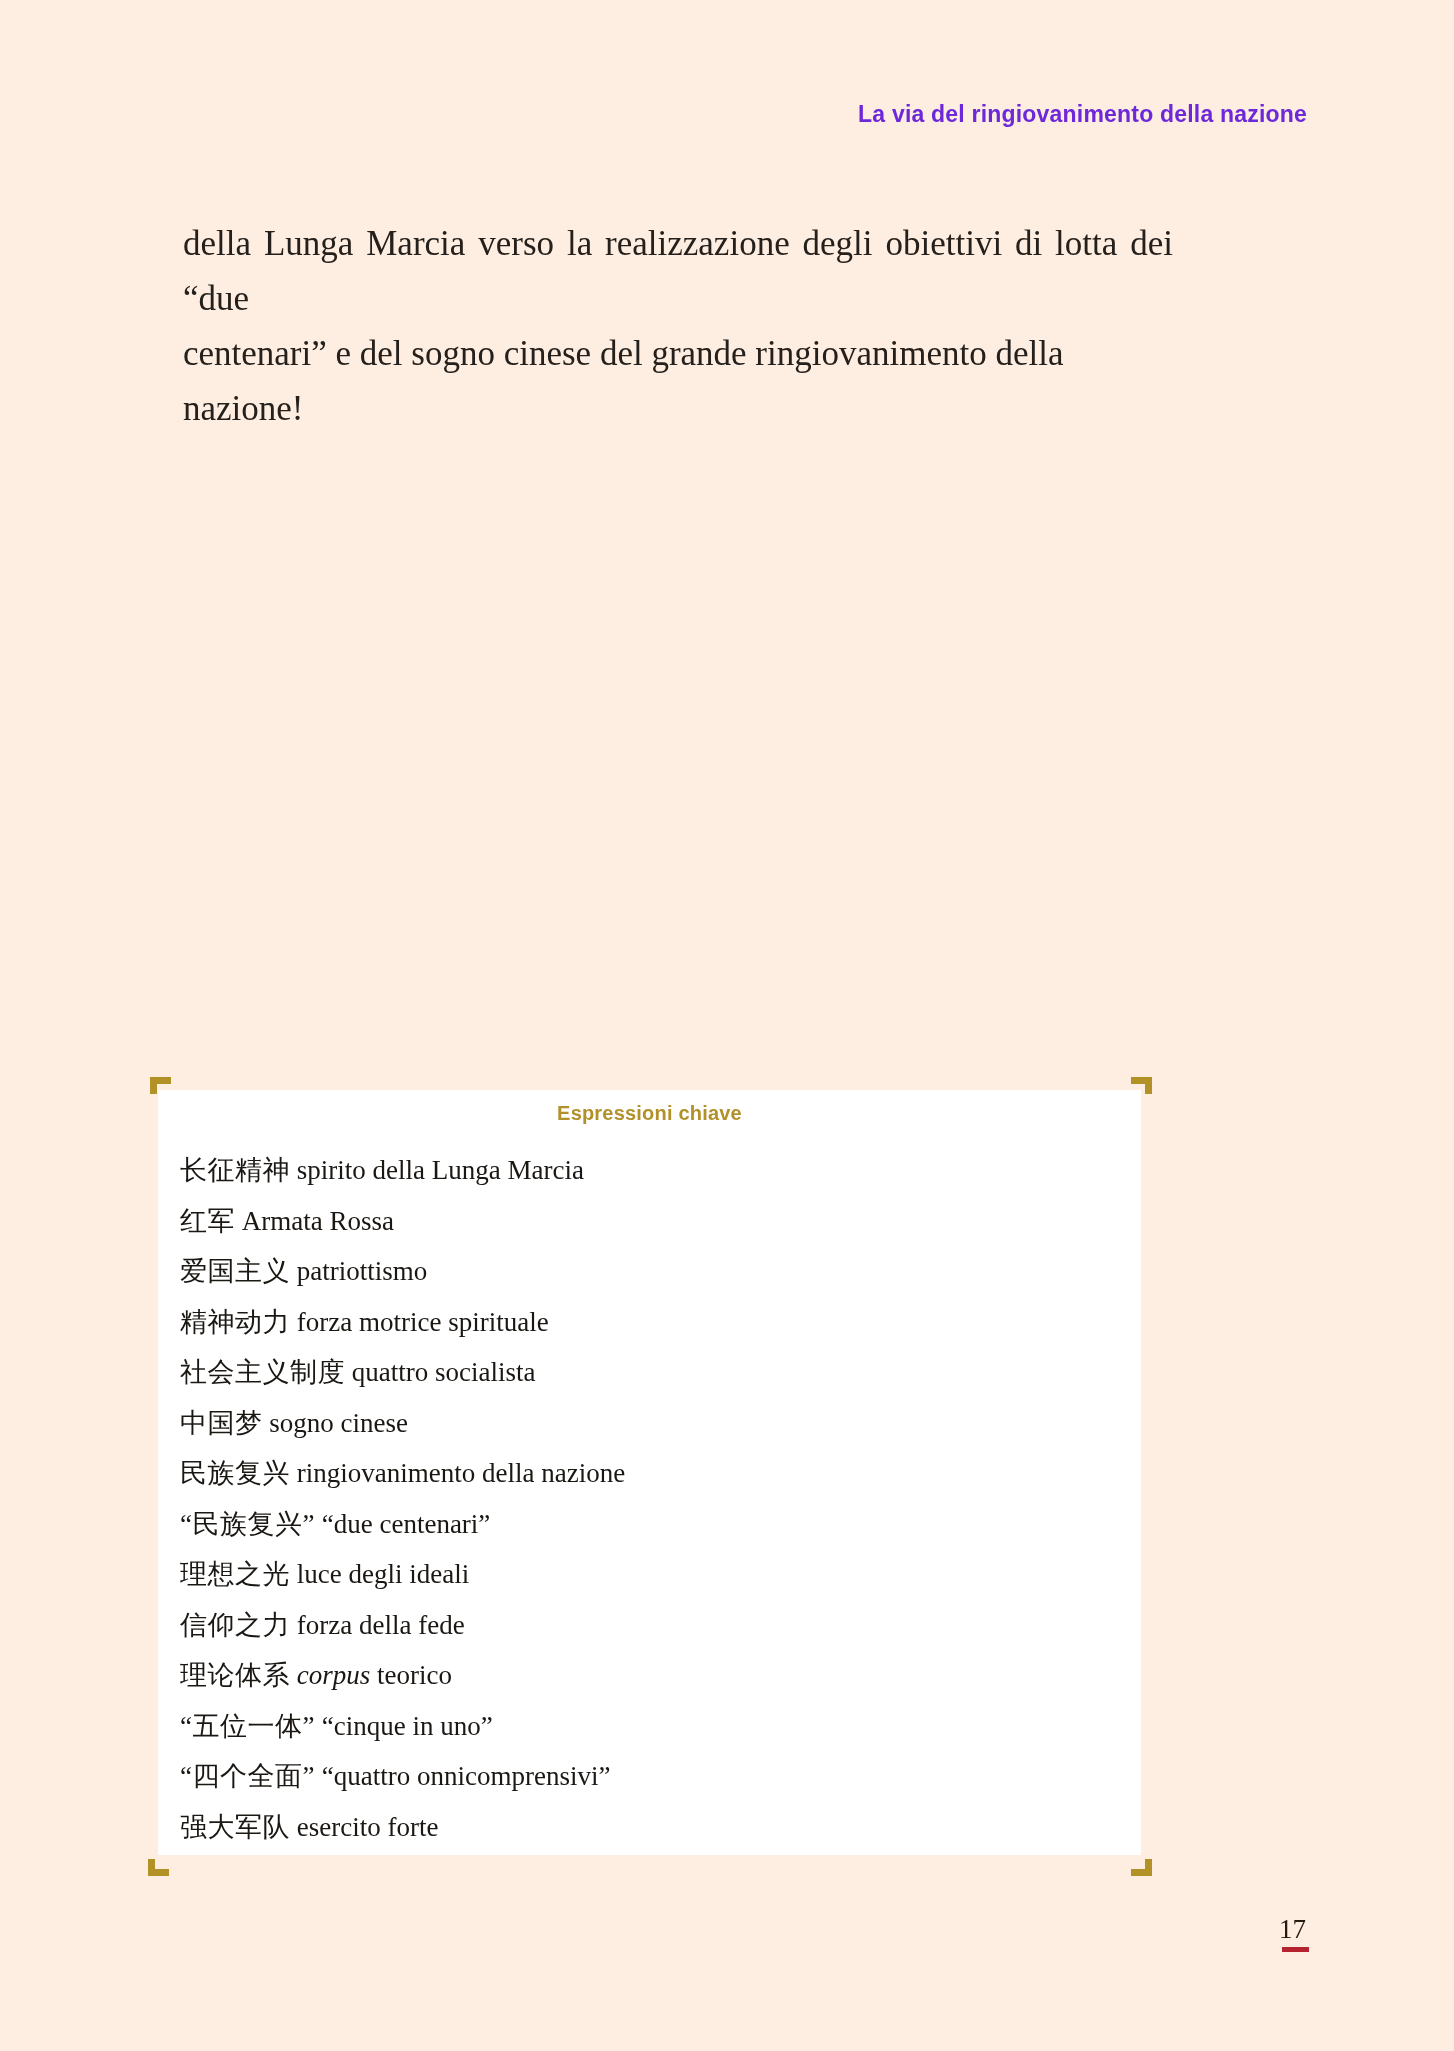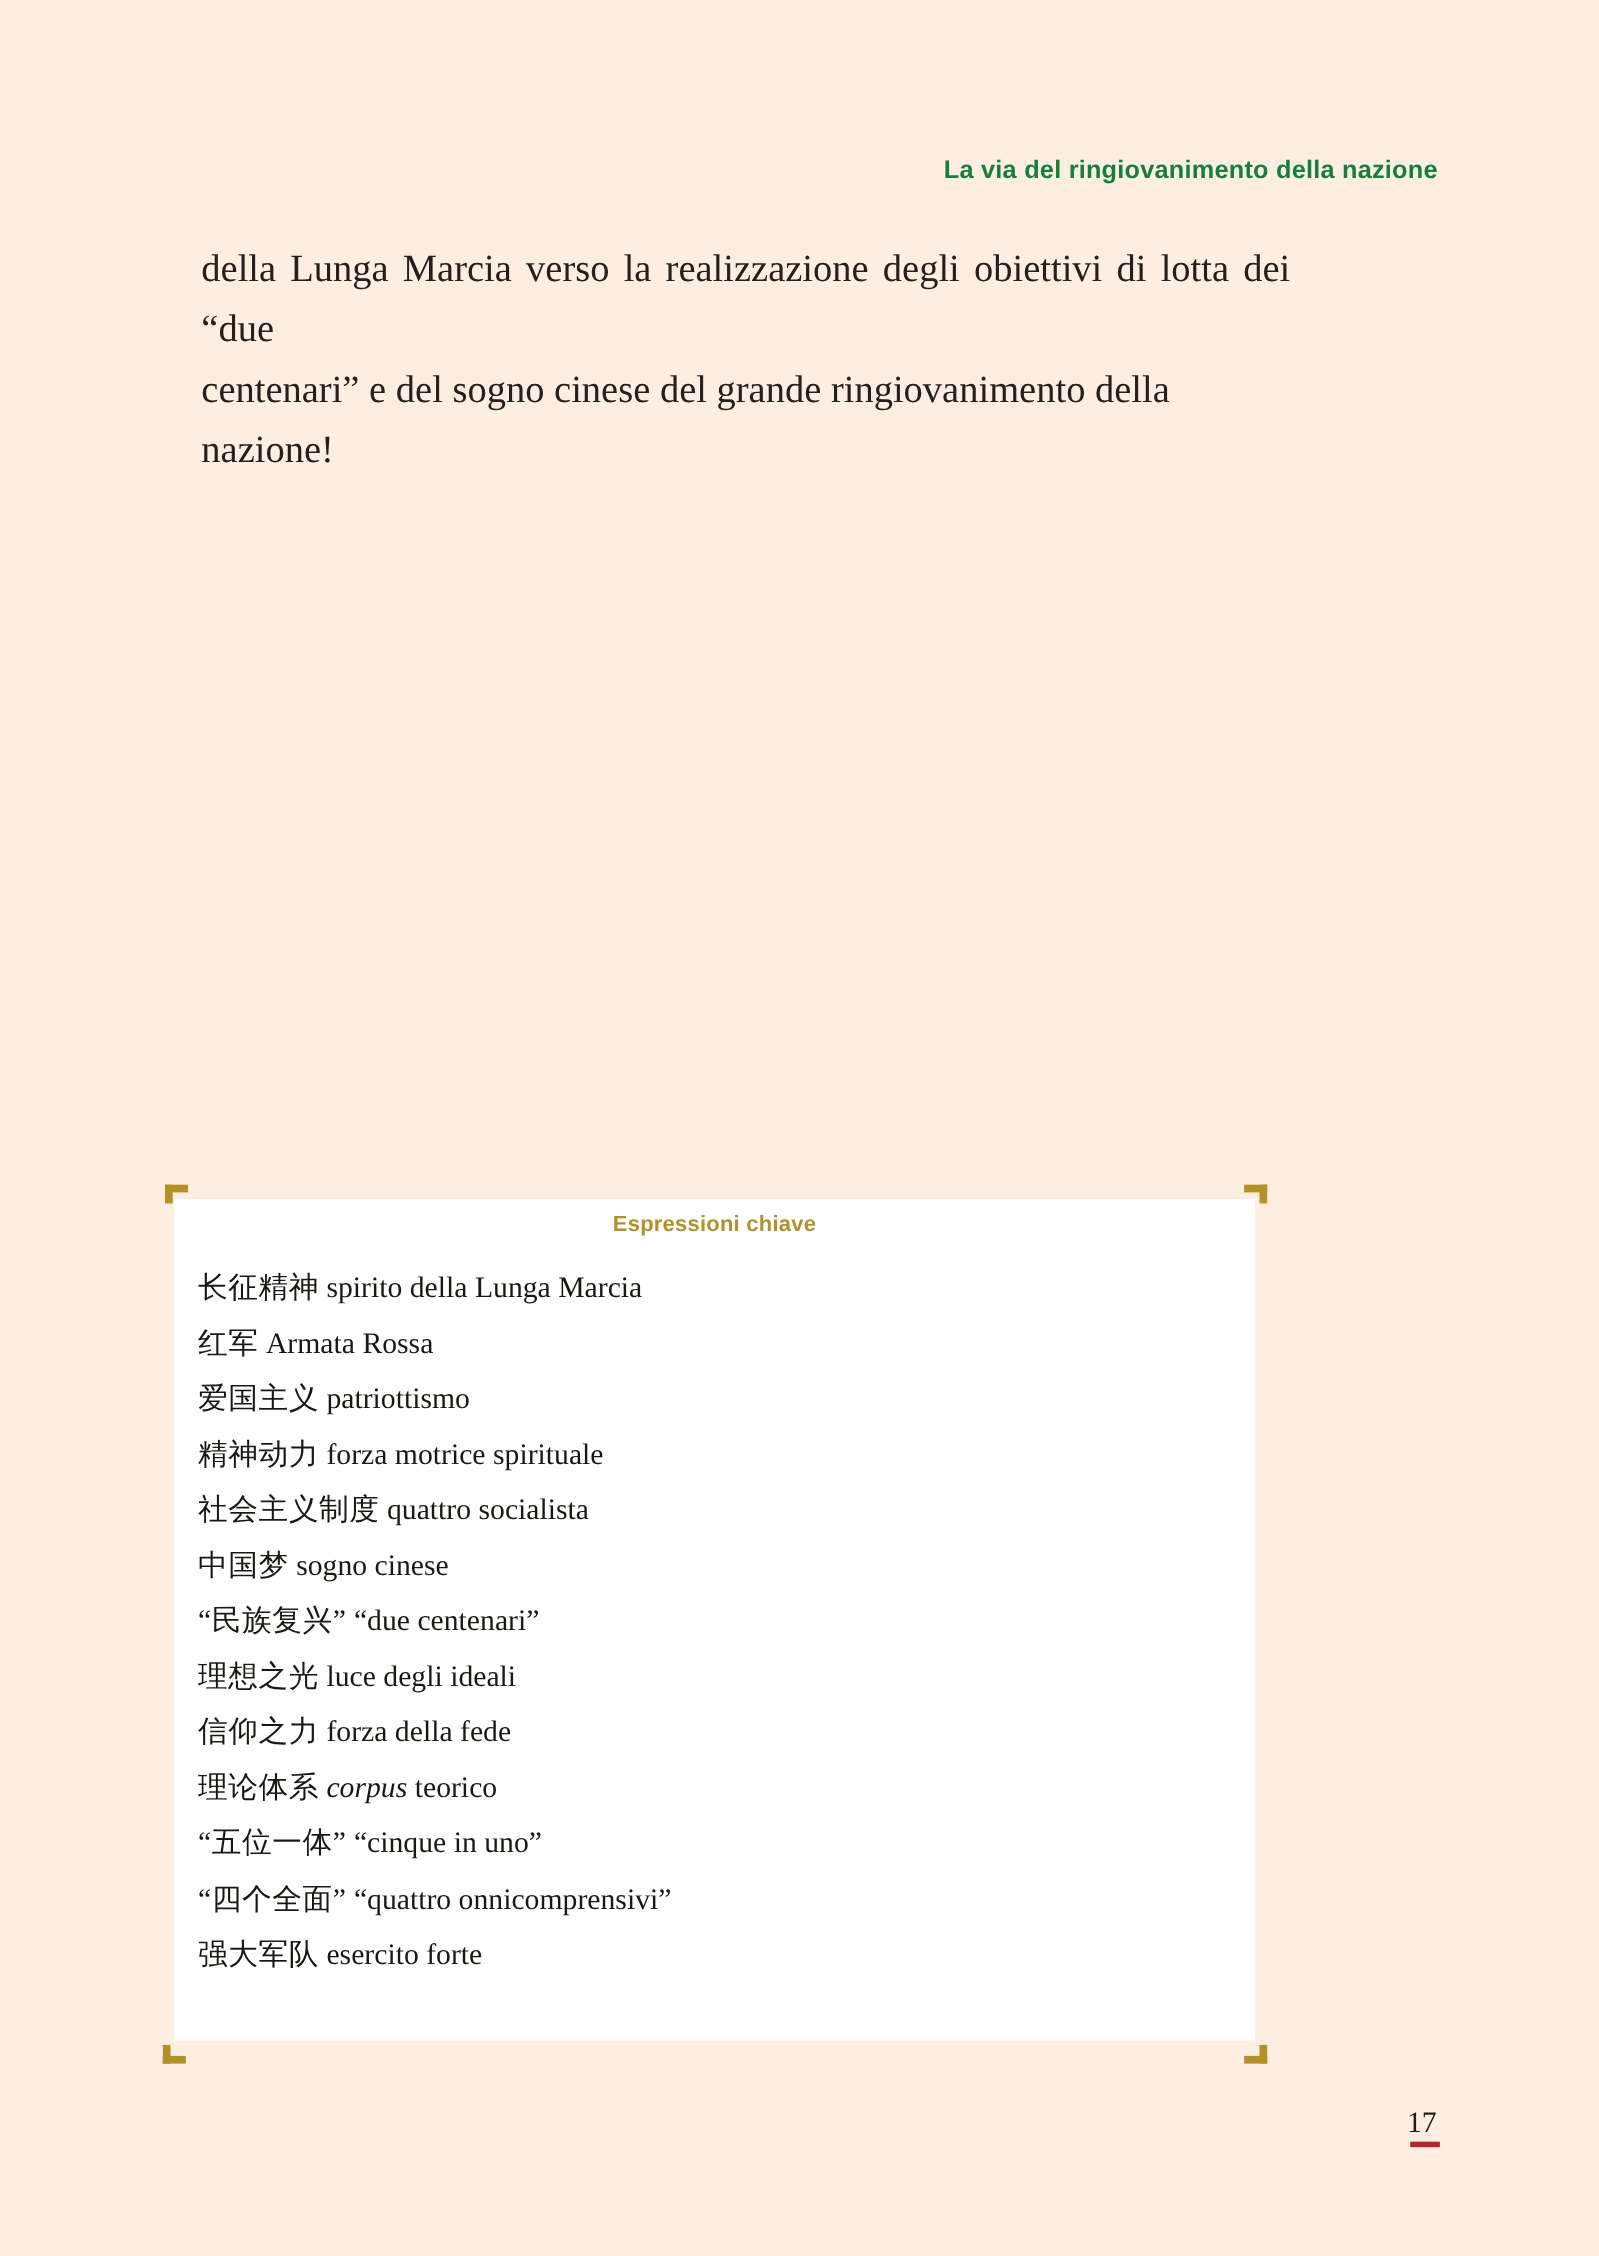--- a/index.html
+++ b/index.html
@@ -68,21 +68,21 @@
     text-align:left;
     font-size:27px; color:#241c12;
   }
   .page-number-rule { margin:2px auto 0 auto; width:27px; height:5px; background:#b52230; }
 </style>
 </head>
 <body>
 
 <div class="page" style="background: rgb(253, 238, 225);">
 
-  <div class="running-head" style="color: #15803d; margin-top: 40px;">La via del ringiovanimento della nazione</div>
+  <div class="running-head" style="color: #6d28d9;">La via del ringiovanimento della nazione</div>
 
   <div class="body-text">
     <div class="body-line line-justify">della Lunga Marcia verso la realizzazione degli obiettivi di lotta dei “due</div>
     <div class="body-line">centenari” e del sogno cinese del grande ringiovanimento della nazione!</div>
   </div>
 
   <div class="keybox">
     <span class="corner tl" style="border-color: rgb(178, 145, 39);"></span>
     <span class="corner tr" style="border-color: rgb(178, 145, 39);"></span>
     <span class="corner bl" style="border-color: rgb(178, 145, 39);"></span>
@@ -90,20 +90,21 @@
 
     <div class="keybox-title" style="color: rgb(178, 145, 43);">Espressioni chiave</div>
 
     <ul class="keybox-list" id="keybox-list">
         <li><span class="zh">长征精神</span> <span class="it"><span>spirito della Lunga Marcia</span></span></li>
         <li><span class="zh">红军</span> <span class="it"><span>Armata Rossa</span></span></li>
         <li><span class="zh">爱国主义</span> <span class="it"><span>patriottismo</span></span></li>
         <li><span class="zh">精神动力</span> <span class="it"><span>forza motrice spirituale</span></span></li>
         <li><span class="zh">社会主义制度</span> <span class="it"><span>quattro socialista</span></span></li>
         <li><span class="zh">中国梦</span> <span class="it"><span>sogno cinese</span></span></li>
+        <li><span class="zh">民族复兴</span> <span class="it"><span>ringiovanimento della nazione</span></span></li>
         <li><span class="zh">“民族复兴”</span> <span class="it"><span>“due centenari”</span></span></li>
         <li><span class="zh">理想之光</span> <span class="it"><span>luce degli ideali</span></span></li>
         <li><span class="zh">信仰之力</span> <span class="it"><span>forza della fede</span></span></li>
         <li><span class="zh">理论体系</span> <span class="it"><em>corpus</em><span> teorico</span></span></li>
         <li><span class="zh">“五位一体”</span> <span class="it"><span>“cinque in uno”</span></span></li>
         <li><span class="zh">“四个全面”</span> <span class="it"><span>“quattro onnicomprensivi”</span></span></li>
         <li><span class="zh">强大军队</span> <span class="it"><span>esercito forte</span></span></li>
       </ul>
   </div>
 

